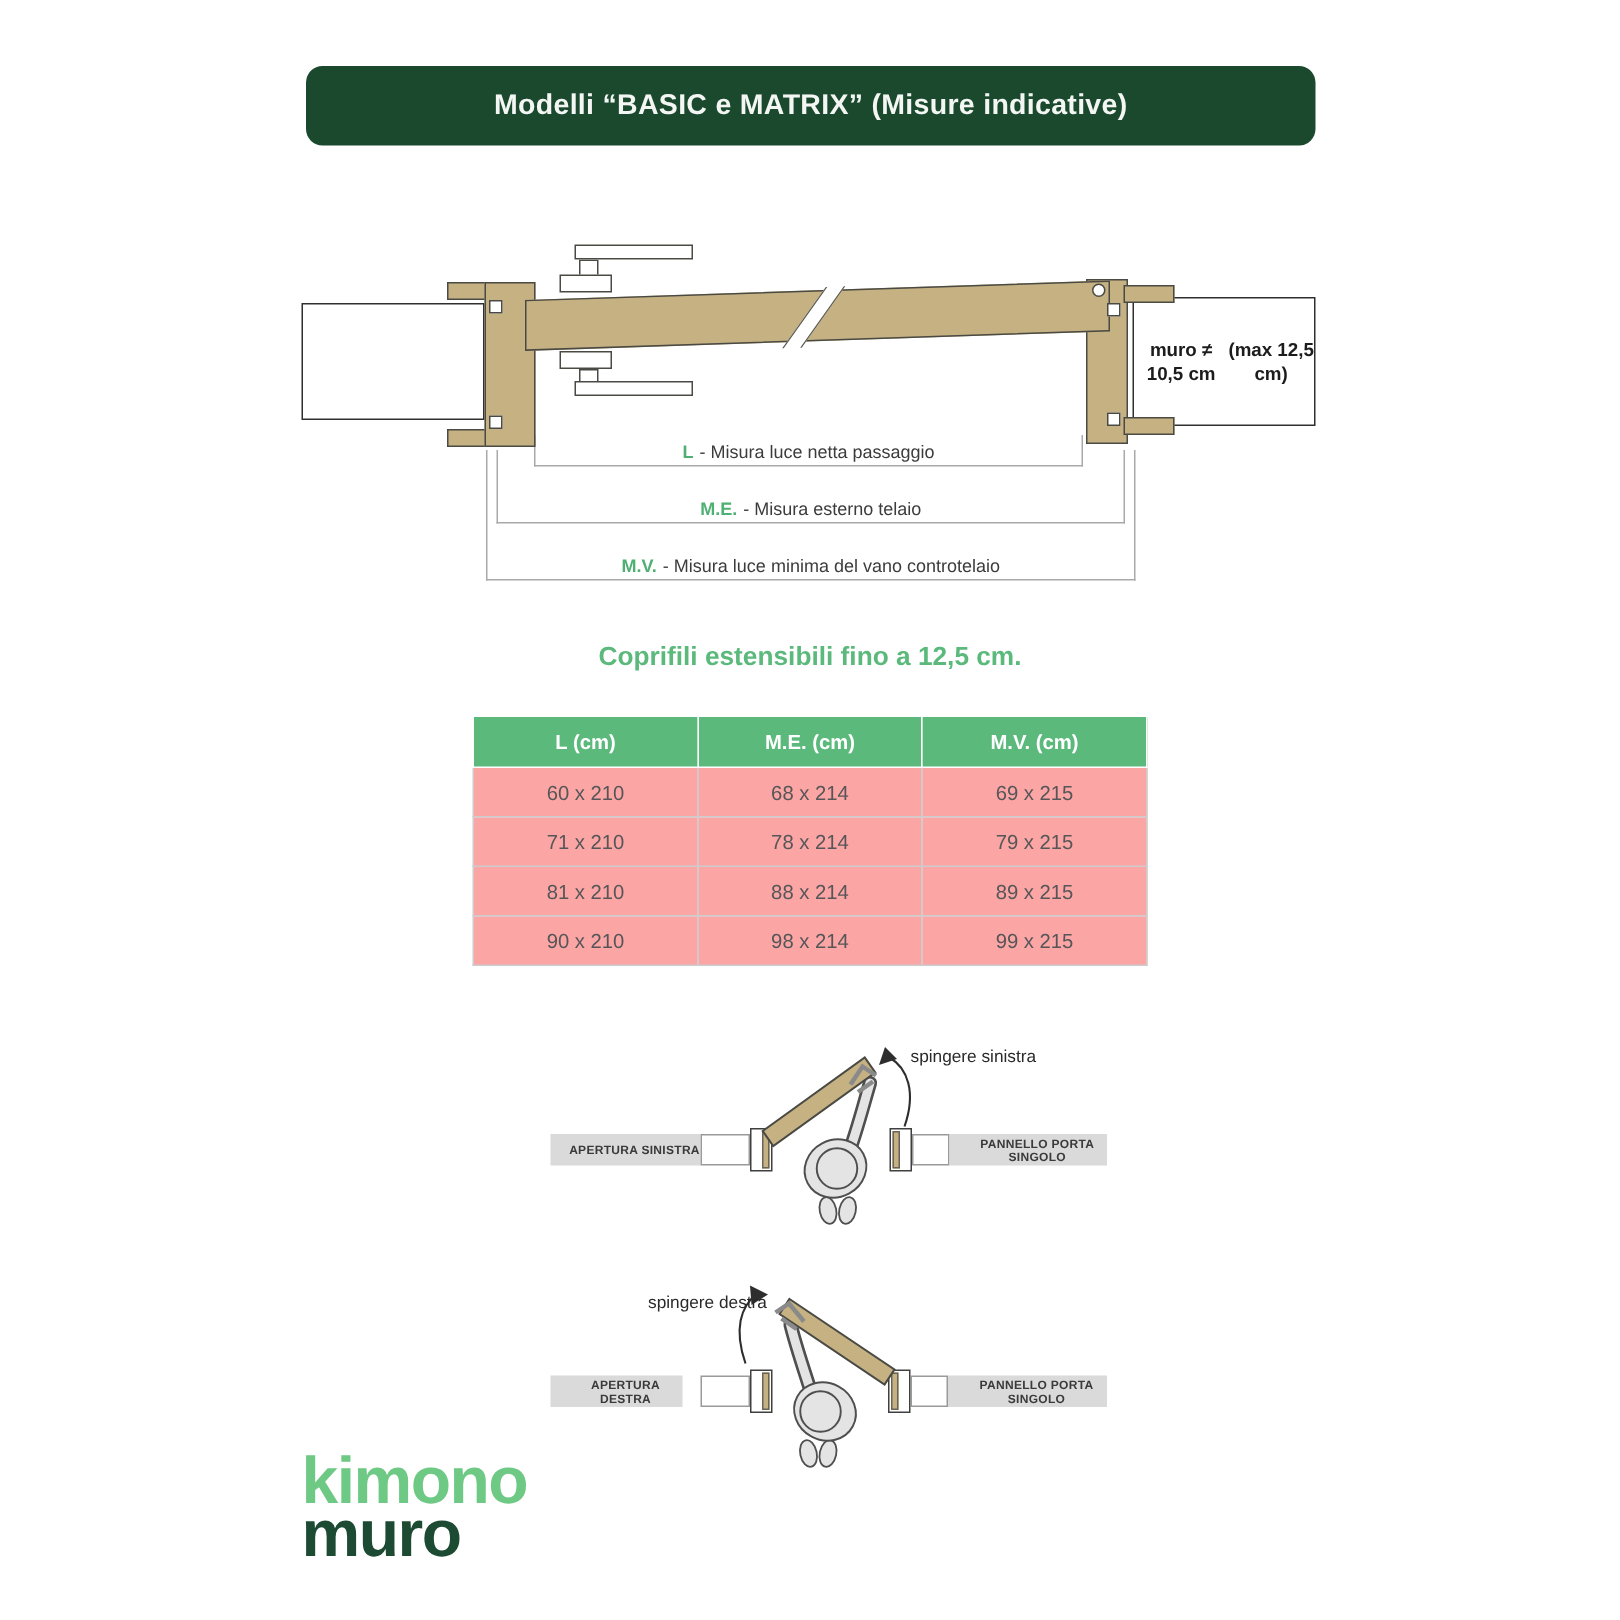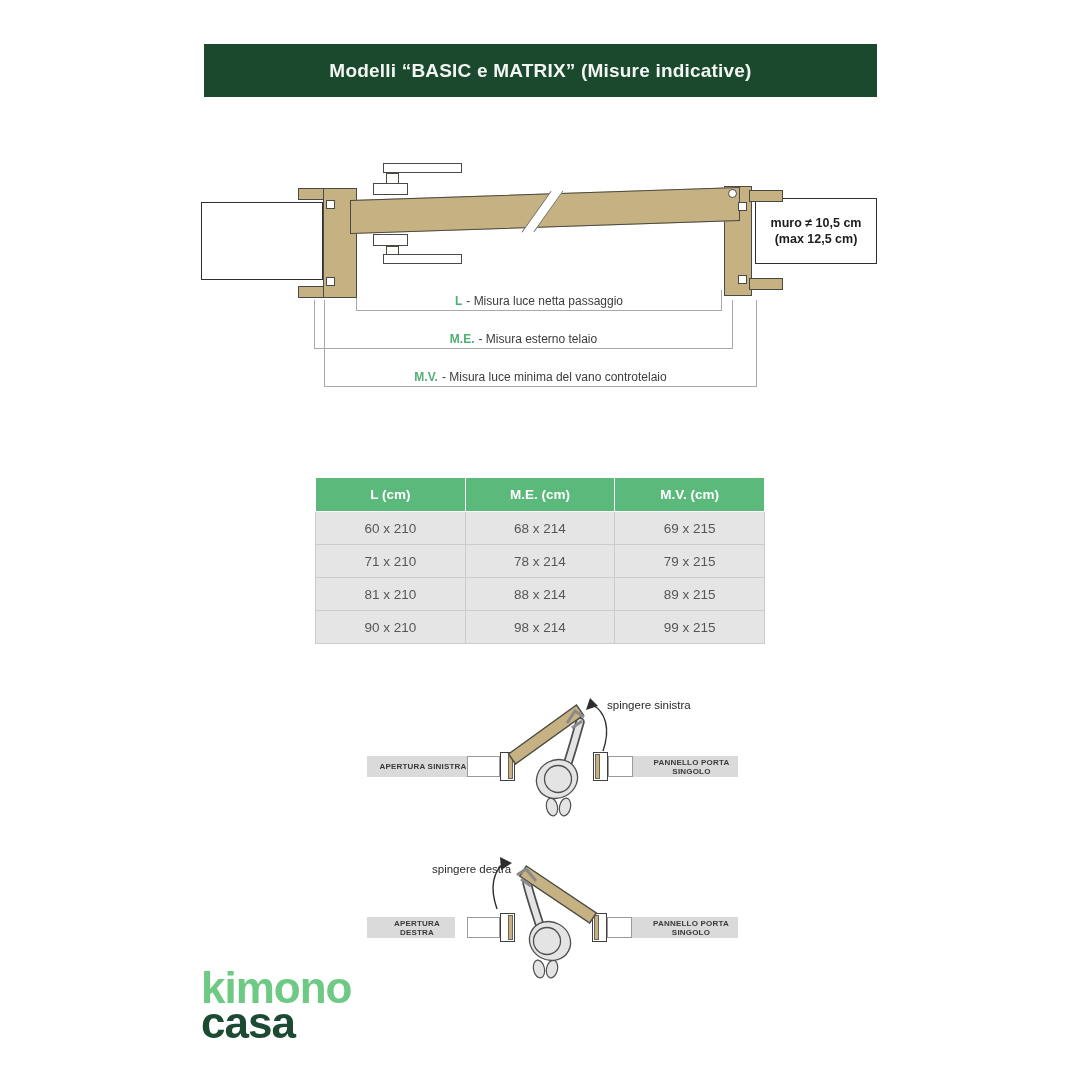--- a/index.html
+++ b/index.html
@@ -1,30 +1,30 @@
 <!DOCTYPE html>
 <html><head>
 <meta charset="utf-8">
 <style>
   html,body{margin:0;padding:0;background:#fff;}
   body{font-family:"Liberation Sans", sans-serif; -webkit-font-smoothing:antialiased;}
   .page{position:relative;width:1080px;height:1080px;background:#fff;overflow:hidden;}
 
   
   .header-bar{position:absolute;left:204px;top:44px;width:673px;height:53px;background:#1a492e;
-    display:flex;align-items:center;justify-content:center;}
+    display:flex;align-items:center;justify-content:center;border-radius:11px;}
   .header-bar h1{margin:0;font-size:19px;font-weight:bold;color:#f3f6f3;letter-spacing:.2px;}
 
   
   .tech{position:absolute;left:200px;top:150px;width:680px;height:245px;}
   .tech *{box-sizing:border-box;}
   .wall{position:absolute;background:#fff;border:1.5px solid #2f2f2f;}
   .wall-left{left:1px;top:52px;width:122px;height:78px;}
-  .wall-right{left:555px;top:48px;width:122px;height:66px;z-index:1;
-    display:flex;flex-direction:column;align-items:center;justify-content:center;}
+  .wall-right{left:555px;top:48px;width:122px;height:86px;z-index:1;
+    display:flex;flex-direction:row;align-items:center;justify-content:center;}
   .muro{font-size:12.5px;font-weight:bold;color:#1c1c1c;line-height:16px;text-align:center;}
   .tan{position:absolute;background:#c6b183;border:1.4px solid #4a4a44;z-index:2;}
   .lip-tl{left:98px;top:38px;width:40px;height:12px;}
   .lip-bl{left:98px;top:136px;width:40px;height:12px;}
   .jamb-l{left:123px;top:38px;width:34px;height:110px;}
   .jamb-r{left:524px;top:36px;width:28px;height:110px;}
   .lip-tr{left:549px;top:40px;width:34px;height:12px;}
   .lip-br{left:549px;top:128px;width:34px;height:12px;}
   .notch{position:absolute;background:#fff;border:1px solid #4a4a44;width:9px;height:9px;z-index:3;}
   .door-panel{position:absolute;left:150px;top:37px;width:390px;height:34px;background:#c6b183;
@@ -37,32 +37,32 @@
   .lever-top{left:183px;top:13px;width:79px;height:10px;}
   .stem-top{left:186px;top:23px;width:13px;height:12px;}
   .rose-top{left:173px;top:33px;width:35px;height:12px;}
   .rose-bot{left:173px;top:84px;width:35px;height:12px;}
   .stem-bot{left:186px;top:96px;width:13px;height:10px;}
   .lever-bot{left:183px;top:104px;width:79px;height:10px;}
 
   .bracket{position:absolute;border-left:1px solid #a9a9a9;border-right:1px solid #a9a9a9;
     border-bottom:1px solid #a9a9a9;display:flex;align-items:flex-end;justify-content:center;z-index:1;}
   .bracket-l{left:156px;top:140px;width:366px;height:21px;}
-  .bracket-me{left:114px;top:150px;width:419px;height:49px;}
+  .bracket-me{left:131px;top:150px;width:419px;height:49px;}
   .bracket-mv{left:124px;top:150px;width:433px;height:87px;}
   .dim-label{font-size:12px;color:#3c3c3c;padding-bottom:2px;white-space:nowrap;background:transparent;}
   .dim-abbr{color:#4eb173;font-weight:bold;margin-right:4px;}
 
   
   .caption{position:absolute;left:315px;top:427px;width:450px;text-align:center;
     font-size:17.5px;font-weight:bold;color:#5cb97c;}
   .sizes{position:absolute;left:315px;top:477px;width:450px;border-collapse:collapse;
     font-size:13.5px;color:#565658;}
   .sizes th{background:#5cb97c;color:#fff;font-weight:bold;height:31px;border:1px solid #fff;margin-top:32px;}
-  .sizes td{height:30px;text-align:center;border:1px solid #cccccc;background:#e5e5e5;}
+  .sizes td{height:30px;text-align:center;border:1px solid #cccccc;background:#fca5a5;}
 
   
   .open-diag{position:absolute;width:390px;}
   .open-diag *{box-sizing:border-box;}
   .diag1{left:360px;top:695px;height:130px;}
   .diag2{left:360px;top:855px;height:135px;}
   .push-label{position:absolute;font-size:11.5px;color:#2a2a2a;white-space:nowrap;z-index:5;}
   .wbar{position:absolute;height:21px;background:#dadada;display:flex;align-items:center;z-index:1;}
   .wbar span{width:100%;text-align:center;font-size:8px;font-weight:bold;color:#3a3a3a;letter-spacing:.2px;padding-left:12px;}
   .wseg{position:absolute;height:21px;background:#fff;border:1px solid #9a9a9a;z-index:1;}
@@ -126,20 +126,21 @@
     <div class="hinge"></div>
 
     <div class="hdw lever-top"></div>
     <div class="hdw stem-top"></div>
     <div class="hdw rose-top"></div>
     <div class="hdw rose-bot"></div>
     <div class="hdw stem-bot"></div>
     <div class="hdw lever-bot"></div>
   </div>
 
+  <div class="caption">Coprifili estensibili fino a 12,5 cm.</div>
 
   <table class="sizes">
     <thead>
       <tr>
         <th style="width:150px;">L (cm)</th>
         <th style="width:150px;">M.E. (cm)</th>
         <th style="width:150px;">M.V. (cm)</th>
       </tr>
     </thead>
     <tbody>
@@ -223,16 +224,16 @@
       <polygon points="166.3,11 236.3,58 229.7,68 159.7,21" fill="#c6b183" stroke="#4a4a44" stroke-width="1.4"></polygon>
       <path d="M176,26 L166,14 L157,20" stroke="#8a8a8a" stroke-width="3" fill="none"></path>
       <path d="M171,31 L161,24" stroke="#8a8a8a" stroke-width="3" fill="none"></path>
       <path d="M137,54 C129,31 134,16 144,8" stroke="#2e2e2e" stroke-width="1.4" fill="none"></path>
       <polygon points="140,2 152,8 141,15" fill="#2e2e2e"></polygon>
     </svg>
   </div>
 
   <div class="logo">
     <span class="w1">kimono</span>
-    <span class="w2">casa</span>
+    <span class="w2">muro</span>
   </div>
 
 </div>
 
 </body></html>

